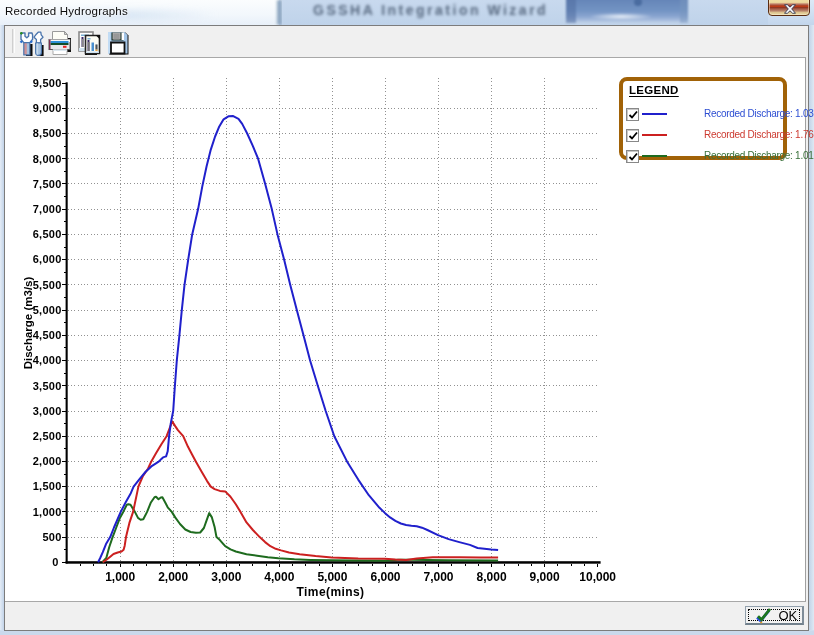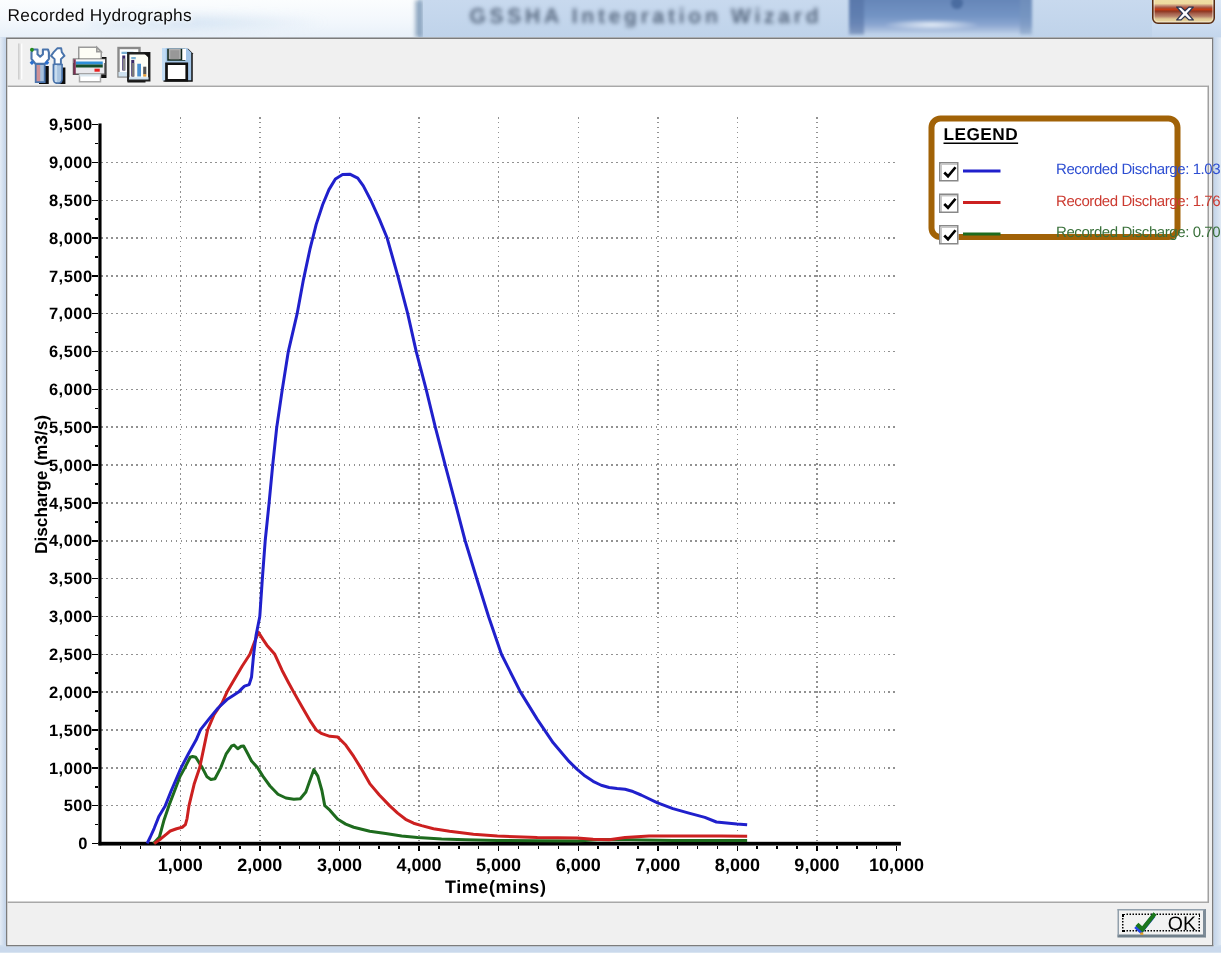--- a/index.html
+++ b/index.html
@@ -305,21 +305,21 @@
         <div class="lline" style="background:#cc2020"></div>
         <div class="ltext" style="color:#cc3a30">Recorded Discharge: 1.76</div>
       </div>
     <div class="lrow" style="top:68.5px">
         <div class="cb">
           <svg width="11" height="11" viewBox="0 0 11 11">
             <path d="M1.5 5 L4 7.5 L9 1.5" fill="none" stroke="#000" stroke-width="1.8"></path>
           </svg>
         </div>
         <div class="lline" style="background:#1e6b1e"></div>
-        <div class="ltext" style="color:#39703a">Recorded Discharge: 0.70</div>
+        <div class="ltext" style="color:#39703a">Recorded Discharge: 1.01</div>
       </div>
   </div>
   <div id="bottombar"></div>
   <div id="okbtn">
     <div id="okfocus"></div>
     <svg width="18" height="18" viewBox="0 0 18 18">
       <path d="M3 10.2 L6.6 13.6 L15 3" fill="none" stroke="#2547e8" stroke-width="2.8" transform="translate(-0.9,1.4)"></path>
       <path d="M3 10.2 L6.6 13.6 L15 3" fill="none" stroke="#1c761c" stroke-width="2.8"></path>
       <rect x="5.2" y="15.6" width="2" height="1.6" fill="#e8a020"></rect>
     </svg>

